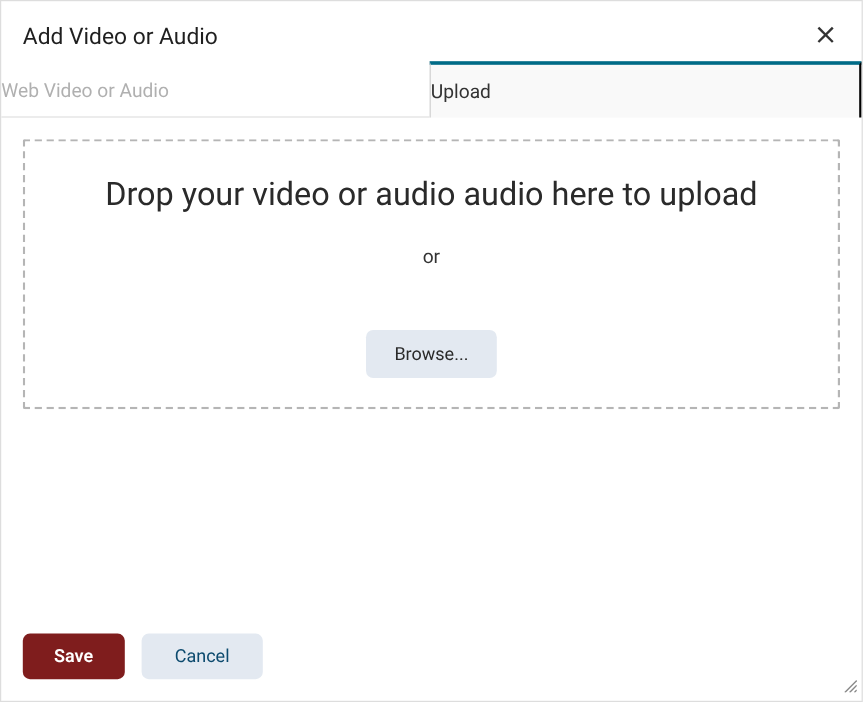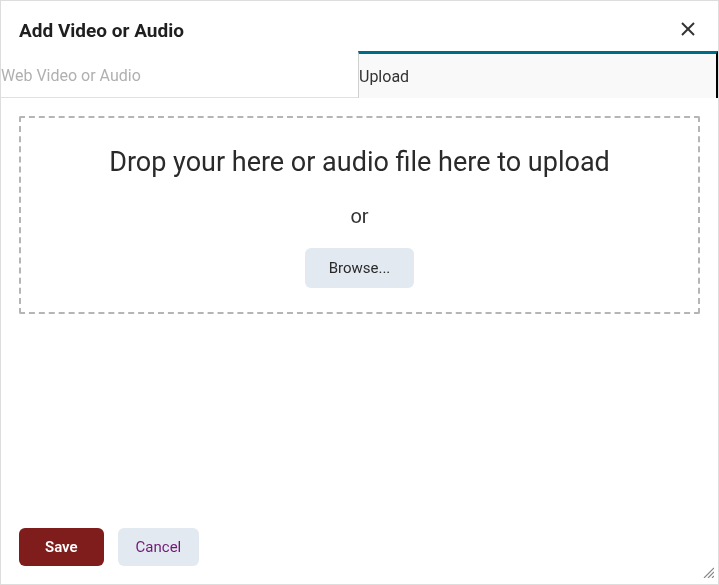--- a/index.html
+++ b/index.html
@@ -23,21 +23,21 @@
       position: relative;
     }
     .header {
       display: flex;
       align-items: center;
       justify-content: space-between;
       padding: 16px 18px 10px 18px;
     }
     .title {
       font-size: 19px;
-      font-weight: 700;
+      font-weight: 400;
       color: #1f1f1f;
     }
     .close-btn {
       background: none;
       border: none;
       cursor: pointer;
       padding: 4px;
       color: #333;
     }
     .close-btn svg {
@@ -85,33 +85,34 @@
       padding: 28px 20px 24px 20px;
       text-align: center;
     }
     .drop-title {
       font-size: 27px;
       color: #2a2a2a;
       font-weight: 400;
       margin-bottom: 26px;
     }
     .drop-or {
-      font-size: 20px;
+      font-size: 16px;
       color: #333;
       margin-bottom: 20px;
     }
     .browse-btn {
       background: #e3e9f1;
       border: none;
       border-radius: 6px;
       padding: 11px 24px;
       font-size: 15px;
       color: #2a2a2a;
       cursor: pointer;
       font-family: inherit;
+      margin-top: 32px;
     }
     .helper-text {
       margin-top: 18px;
       font-size: 16px;
       color: #2a2a2a;
     }
     .footer {
       display: flex;
       gap: 14px;
       padding: 18px;
@@ -122,24 +123,24 @@
       border: none;
       border-radius: 6px;
       padding: 10px 26px;
       font-size: 15px;
       font-weight: 600;
       cursor: pointer;
       font-family: inherit;
     }
     .cancel-btn {
       background: #e3e9f1;
-      color: #701a75;
+      color: #0c4a6e;
       border: none;
       border-radius: 6px;
-      padding: 10px 18px;
+      padding: 10px 28px;
       font-size: 15px;
       cursor: pointer;
       font-family: inherit;
     }
     .resize-handle {
       position: absolute;
       bottom: 4px;
       right: 4px;
       color: #888;
       font-size: 14px;
@@ -161,21 +162,21 @@
     </button>
   </div>
 
   <div class="tabs">
     <button class="tab tab-inactive">Web Video or Audio</button>
     <button class="tab tab-active">Upload</button>
   </div>
 
   <div class="content">
     <div class="drop-zone">
-      <div class="drop-title">Drop your here or audio file here to upload</div>
+      <div class="drop-title">Drop your video or audio audio here to upload</div>
       <div class="drop-or">or</div>
       <button class="browse-btn">Browse...</button>
     </div>
   </div>
 
   <div class="footer">
     <button class="save-btn">Save</button>
     <button class="cancel-btn">Cancel</button>
   </div>
 

